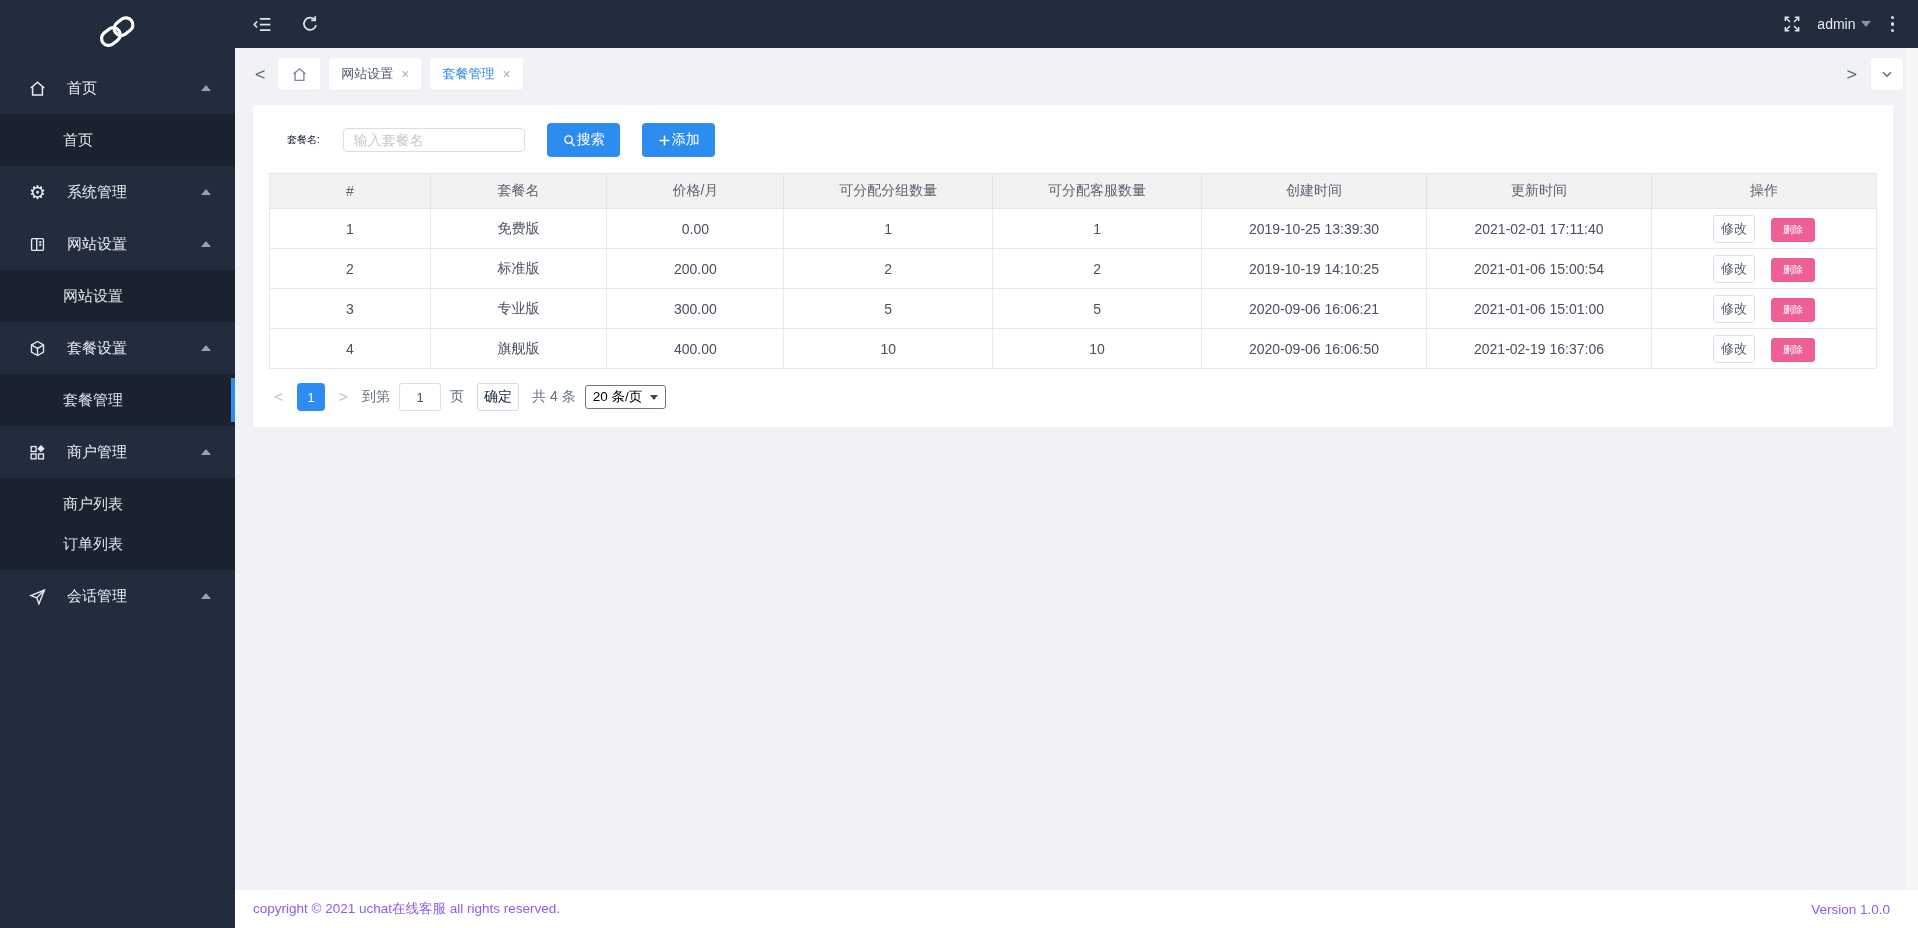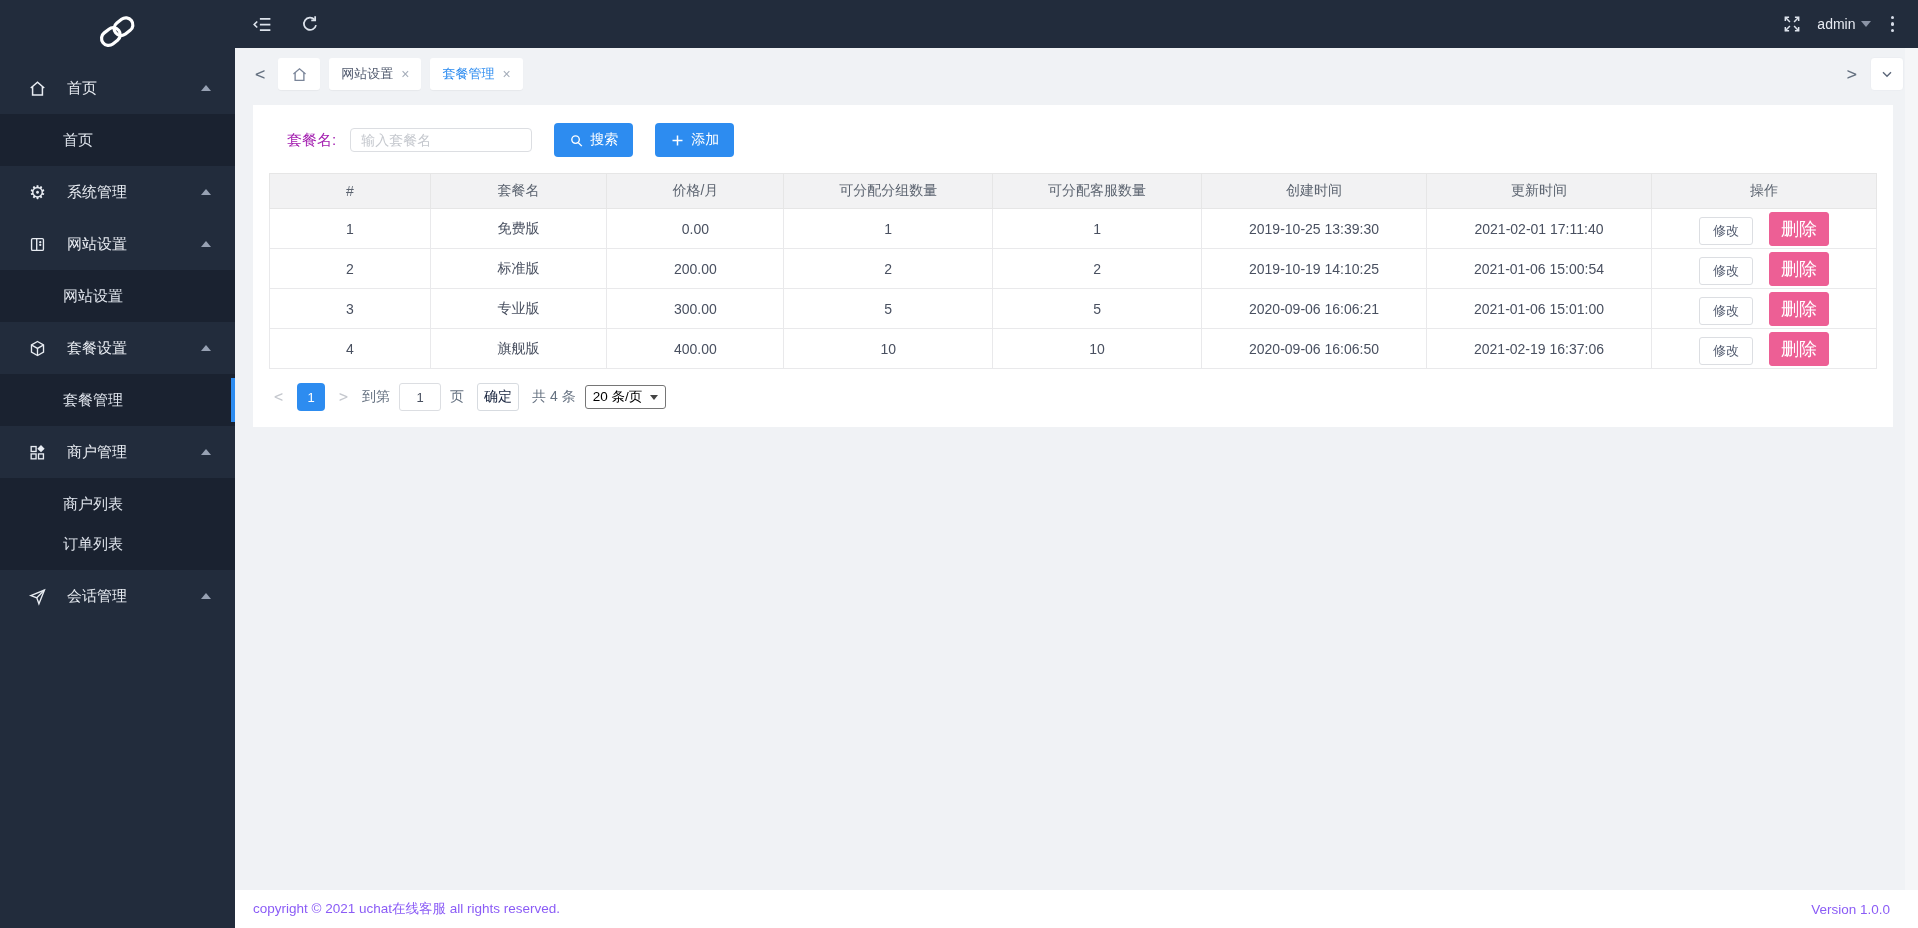--- a/index.html
+++ b/index.html
@@ -43,31 +43,31 @@
   .tab.active { color:#2d8cf0; }
   .tab .close { font-size:14px; color:#a5adba; line-height:1; cursor:pointer; }
   .tab-spacer { flex:1; }
   .collapse-box { width:34px; height:34px; background:#fff; border:1px solid #eceef2; border-radius:4px; display:flex; align-items:center; justify-content:center; cursor:pointer; }
 
   
   .content { flex:1; overflow:hidden; }
   .card { margin:5px 25px 0 18px; background:#fff; padding:14px 16px 16px; }
 
   .toolbar { display:flex; align-items:center; margin:4px 0 16px 18px; }
-  .toolbar-label { font-size:15px; color:#a21caf; margin-right:14px; }
+  .toolbar-label { font-size:10px; color:#0f172a; margin-right:23px; }
   .search-input { width:182px; height:24px; border:1px solid #dcdee2; border-radius:4px; padding:0 10px; font-size:14px; color:#495060; outline:none; }
   .search-input::placeholder { color:#c5c8ce; }
-  .btn-blue { height:34px; margin-left:22px; padding:0 15px; background:#2d8cf0; border:none; border-radius:4px; color:#fff; font-size:14px; display:flex; align-items:center; gap:6px; cursor:pointer; }
+  .btn-blue { height:34px; margin-left:22px; padding:0 15px; background:#2d8cf0; border:none; border-radius:4px; color:#fff; font-size:14px; display:flex; align-items:center; cursor:pointer; }
   .btn-blue svg { display:block; }
 
   table { width:100%; border-collapse:collapse; table-layout:fixed; font-size:14px; }
   th { height:35px; background:#f2f2f3; border:1px solid #e6e6e6; font-weight:normal; color:#5c6470; }
   td { height:40px; border:1px solid #e9e9eb; text-align:center; color:#495060; background:#fff; }
-  .btn-edit { padding:4px 13px; background:#fff; border:1px solid #dcdee2; border-radius:3px; color:#515a6e; font-size:13px; cursor:pointer; }
-  .btn-del { padding:4px 11px; margin-left:12px; background:#ed5f95; border:1px solid #ed5f95; border-radius:3px; color:#fff; font-size:18px; cursor:pointer; }
+  .btn-edit { padding:4px 7px; background:#fff; border:1px solid #dcdee2; border-radius:3px; color:#515a6e; font-size:13px; cursor:pointer; }
+  .btn-del { padding:4px 11px; margin-left:12px; background:#ed5f95; border:1px solid #ed5f95; border-radius:3px; color:#fff; font-size:10px; cursor:pointer; }
 
   .pager { display:flex; align-items:center; margin-top:14px; gap:9px; font-size:14px; color:#657180; }
   .pg-chev { color:#c5c8ce; font-size:15px; padding:0 5px; cursor:pointer; font-family:"DejaVu Sans Mono",monospace; }
   .pg-num { width:28px; height:28px; background:#2d8cf0; color:#fff; border-radius:4px; display:flex; align-items:center; justify-content:center; font-size:13px; cursor:pointer; }
   .goto-input { width:42px; height:28px; border:1px solid #dcdee2; border-radius:3px; text-align:center; font-size:13px; color:#495060; outline:none; }
   .btn-confirm { height:28px; padding:0 6px; margin:0 4px; background:#fff; border:1px solid #d7dbe0; border-radius:3px; font-size:14px; color:#17233d; cursor:pointer; }
   .page-size { height:24px; border:1px solid #767676; border-radius:3px; background:#fff; display:flex; align-items:center; padding:0 7px; gap:8px; font-size:13.5px; color:#000; cursor:pointer; }
   .sel-caret { width:0; height:0; border-left:4.5px solid transparent; border-right:4.5px solid transparent; border-top:5.5px solid #444; }
 
   

